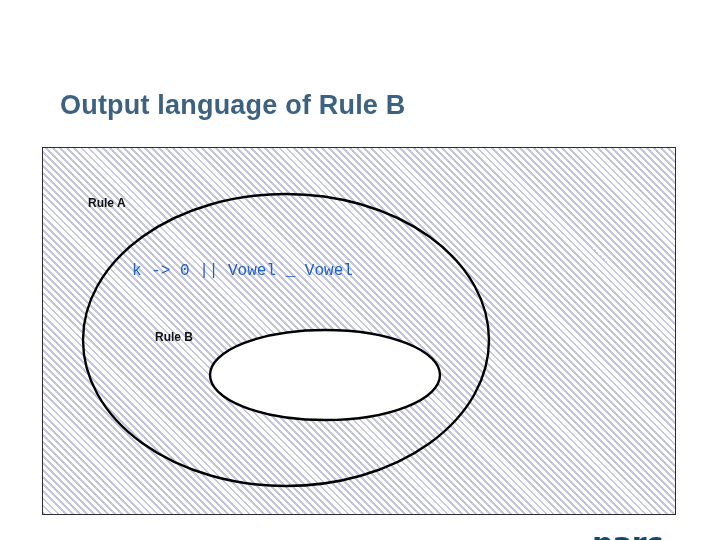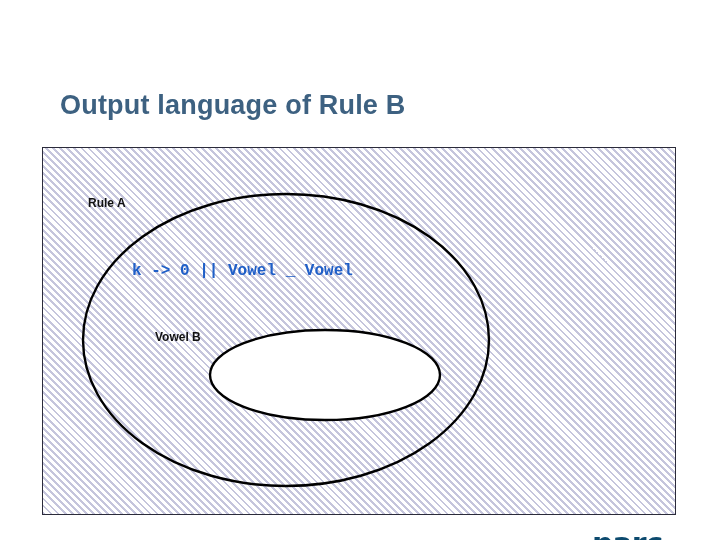--- a/index.html
+++ b/index.html
@@ -76,21 +76,21 @@
     white-space: nowrap;
   }
   #label-rule-a { left: 88px; top: 148px; }
   #label-rule-b { left: 155px; top: 282px; }
 
   
   .rule-expr {
     position: absolute;
     font-family: "Liberation Mono", "DejaVu Sans Mono", monospace;
     font-size: 16px;
-    font-weight: bold;
+    font-weight: normal;
     color: #1f5fc8;
     white-space: pre;
     letter-spacing: 0px;
   }
   #expr-rule-a { left: 132px; top: 214px; }
   #expr-rule-b { left: 234px; top: 313px; }
 
   
   #parc-logo {
     position: absolute;
@@ -143,21 +143,21 @@
 
     <ellipse cx="244" cy="193" rx="203" ry="146" fill="none" stroke="#000000" stroke-width="2.4"></ellipse>
 
     <ellipse cx="283" cy="228" rx="115" ry="45" fill="#ffffff" stroke="#000000" stroke-width="2.4"></ellipse>
   </svg>
 
   <div class="region-label" id="label-rule-a">Rule A</div>
 
   <div class="rule-expr" id="expr-rule-a">k -&gt; 0 || Vowel _ Vowel</div>
 
-  <div class="region-label" id="label-rule-b">Vowel B</div>
+  <div class="region-label" id="label-rule-b">Rule B</div>
 
 
   <div id="parc-logo">
     <div id="parc-wordmark">parc</div>
     <div id="parc-tagline">Palo Alto Research Center</div>
     <div id="parc-rule"></div>
   </div>
 
 </div>
 

